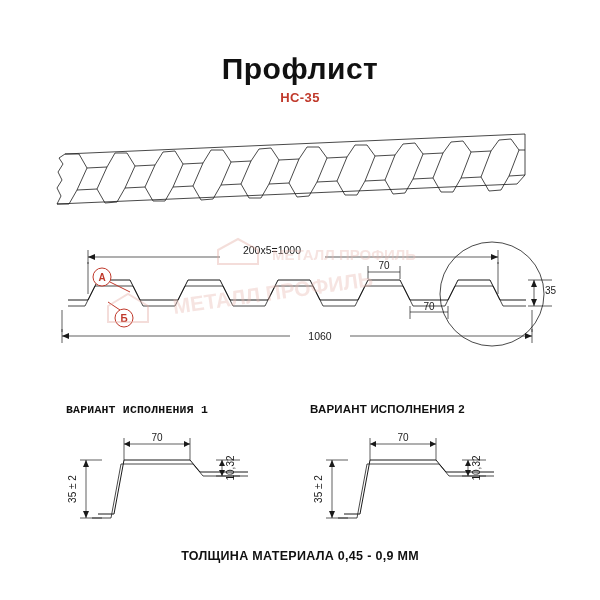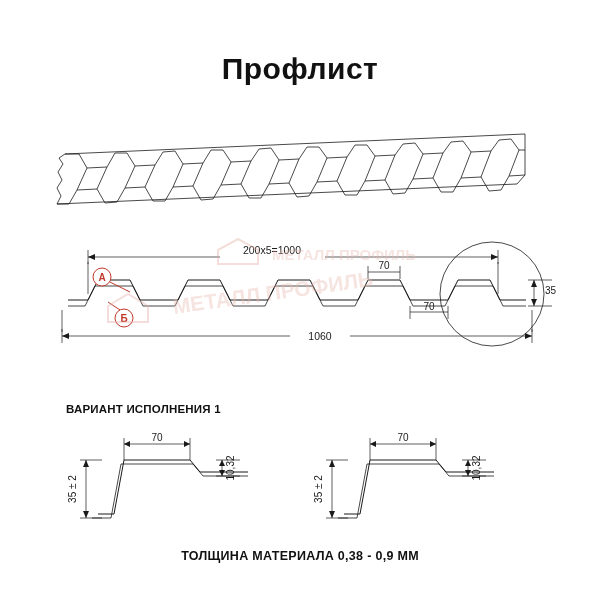--- a/index.html
+++ b/index.html
@@ -71,21 +71,21 @@
   }
   
   .variant-label {
     position: absolute;
     font-size: 11.5px;
     font-weight: bold;
     color: #111;
     letter-spacing: 0.2px;
     line-height: 15px;
   }
-  #v1-label { top: 402px; left: 66px; }
+  #v1-label { top: 402px; left: 66px; font-family: Liberation Mono, monospace; }
   #v2-label { top: 402px; left: 310px; }
   #v2-note  { top: 417px; left: 310px; }
 
   .variant-draw {
     position: absolute;
     width: 230px;
     height: 95px;
   }
   #v1-draw { top: 430px; left: 62px; }
   #v2-draw { top: 430px; left: 308px; }
@@ -111,20 +111,21 @@
   .circ-txt { font-family: "Liberation Sans", sans-serif; font-size: 10px; font-weight: bold; fill: #c0392b; }
   .leader { stroke: #c0392b; stroke-width: 1; fill: none; }
   .bubble { stroke: #c0392b; stroke-width: 1; fill: #ffffff; }
 </style>
 </head>
 <body>
 
 <div class="page">
 
   <div class="title">Профлист</div>
+  <div class="subtitle">НС-35</div>
 
   <div class="sheet3d">
     <svg width="490" height="95" viewBox="0 0 490 95">
       <g class="ln-thin">
 
         <path d="M10 28 L470 8"></path>
 
         <path d="M2 78 L462 58"></path>
 
         <path d="M2 78 L14 78 L22 64 L42 63 L50 77 L62 76 L70 62 L90 61 L98 75 L110 75 L118 61 L138 60 L146 74 L158 73 L166 59 L186 58 L194 72 L206 72 L214 58 L234 57 L242 71 L254 70 L262 56 L282 55 L290 69 L302 69 L310 55 L330 54 L338 68 L350 67 L358 53 L378 52 L386 66 L398 66 L406 52 L426 51 L434 65 L446 64 L454 50 L470 49"></path>
@@ -288,20 +289,21 @@
         <path d="M24 30 L24 88"></path>
         <path d="M18 30 L40 30"></path>
         <path d="M18 88 L40 88"></path>
         <path d="M24 30 l-3 7 h6 z" fill="#1a1a1a" stroke="none"></path>
         <path d="M24 88 l-3 -7 h6 z" fill="#1a1a1a" stroke="none"></path>
       </g>
       <text class="txt" x="14" y="59" text-anchor="middle" transform="rotate(-90 14 59)">35 ± 2</text>
     </svg>
   </div>
 
+  <div class="variant-label" id="v2-label">ВАРИАНТ ИСПОЛНЕНИЯ 2</div>
 
   <div class="variant-draw" id="v2-draw">
     <svg width="230" height="95" viewBox="0 0 230 95">
       <g class="dim">
         <path d="M62 14 L128 14"></path>
         <path d="M62 8 L62 20"></path>
         <path d="M128 8 L128 20"></path>
         <path d="M62 14 l6 -3 v6 z" fill="#1a1a1a" stroke="none"></path>
         <path d="M128 14 l-6 -3 v6 z" fill="#1a1a1a" stroke="none"></path>
         <path d="M62 20 L62 30"></path>
@@ -327,15 +329,15 @@
         <path d="M24 30 L24 88"></path>
         <path d="M18 30 L40 30"></path>
         <path d="M18 88 L40 88"></path>
         <path d="M24 30 l-3 7 h6 z" fill="#1a1a1a" stroke="none"></path>
         <path d="M24 88 l-3 -7 h6 z" fill="#1a1a1a" stroke="none"></path>
       </g>
       <text class="txt" x="14" y="59" text-anchor="middle" transform="rotate(-90 14 59)">35 ± 2</text>
     </svg>
   </div>
 
-  <div class="footer">ТОЛЩИНА МАТЕРИАЛА 0,38 - 0,9 ММ</div>
+  <div class="footer">ТОЛЩИНА МАТЕРИАЛА 0,45 - 0,9 ММ</div>
 
 </div>
 
 </body></html>

